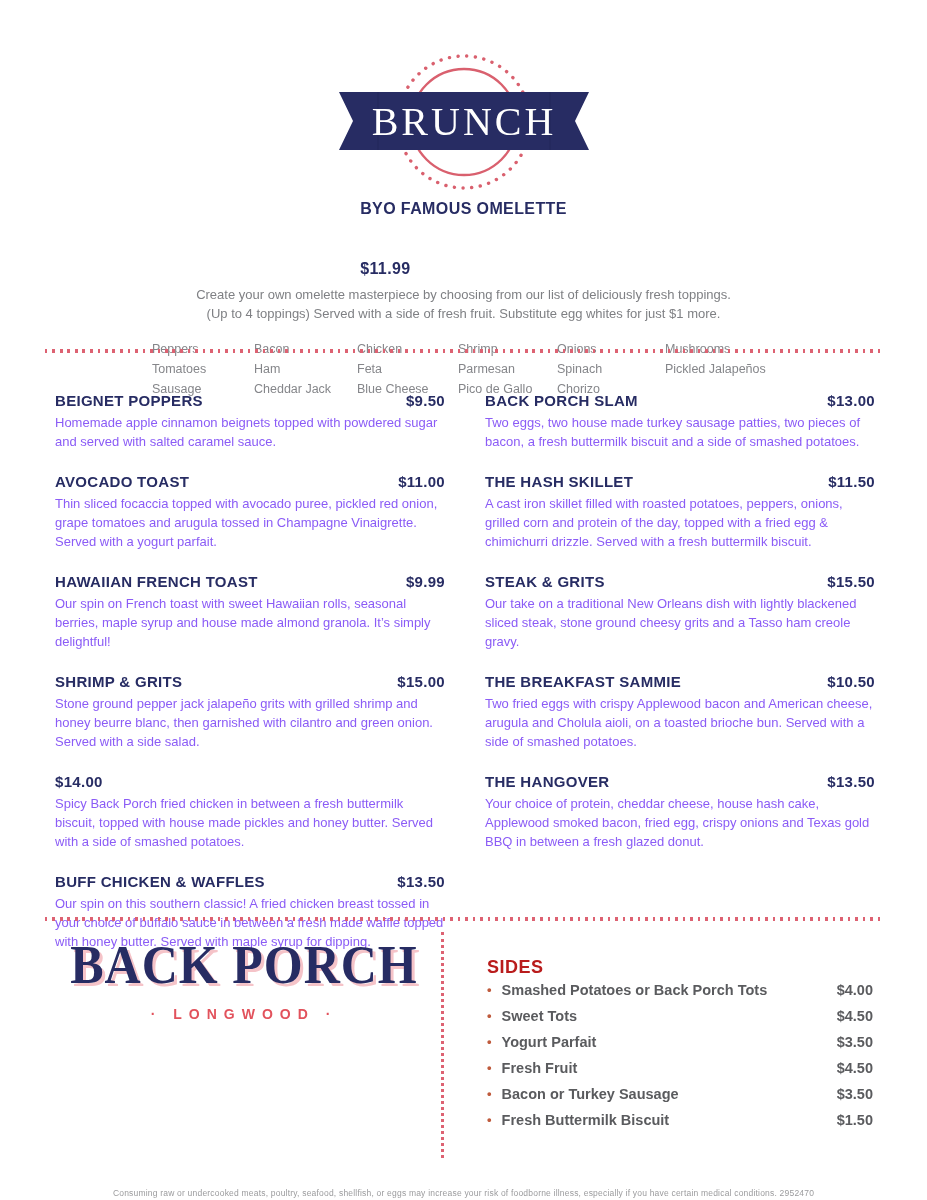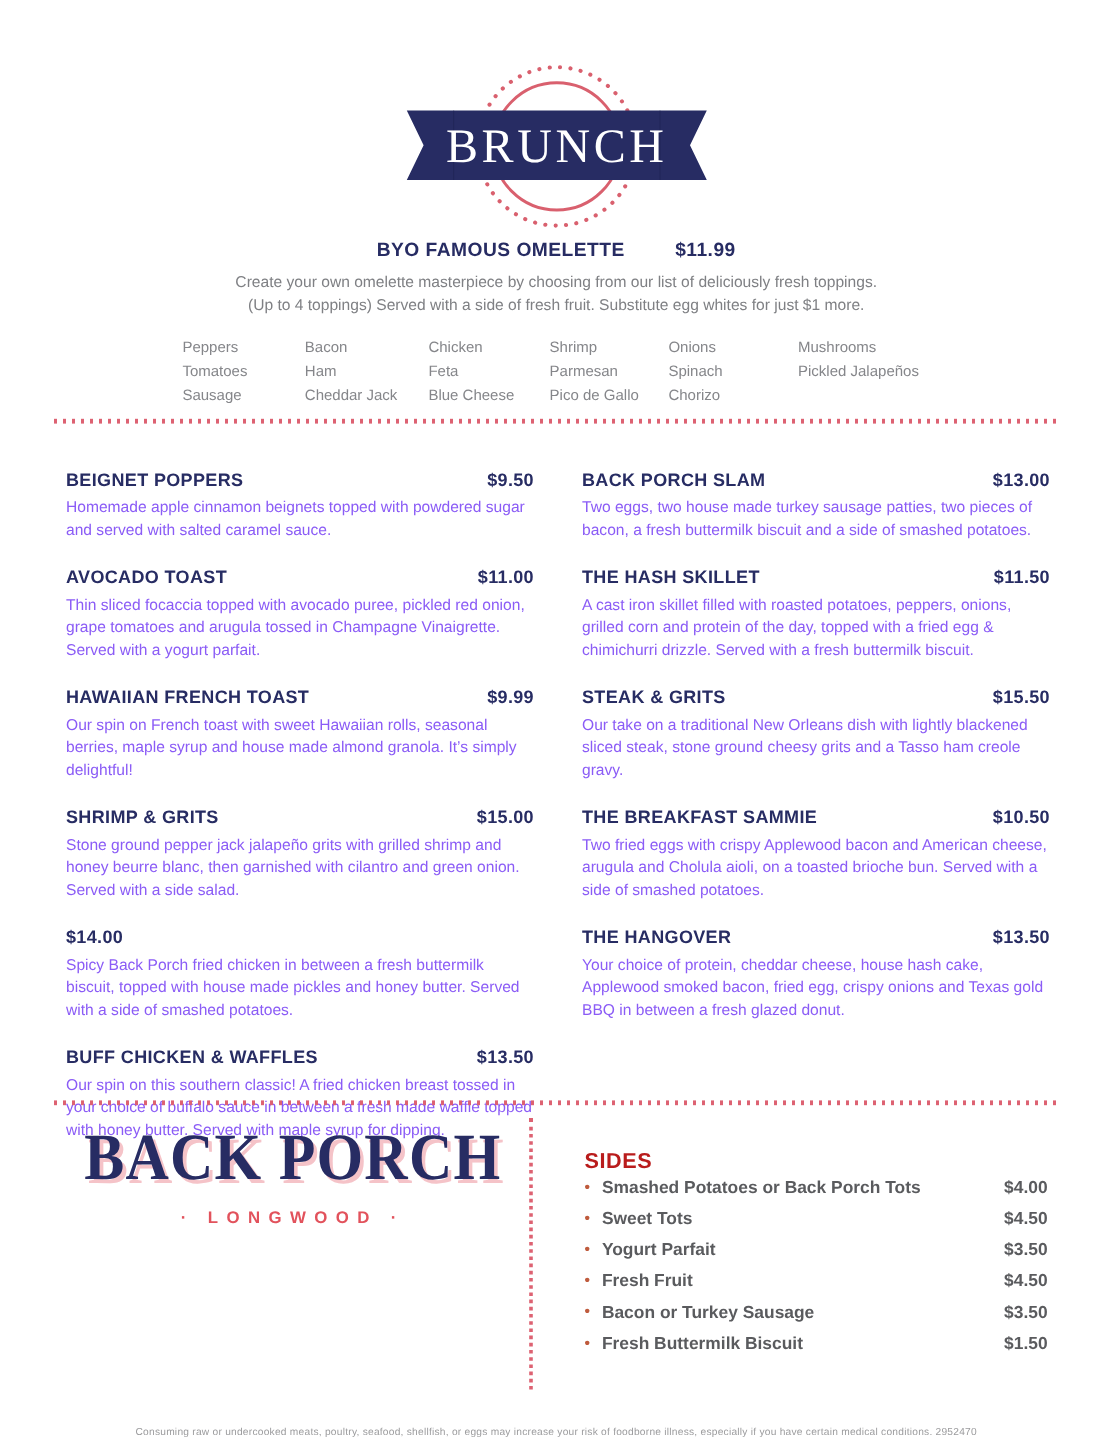--- a/index.html
+++ b/index.html
@@ -5,21 +5,21 @@
   html,body{margin:0;padding:0;background:#ffffff;}
   .page{position:relative;width:927px;height:1200px;background:#ffffff;overflow:hidden;
         font-family:"Liberation Sans",sans-serif;border-radius:20px;}
 
   
   .banner{position:absolute;top:52px;left:0;right:0;display:flex;justify-content:center;}
 
   
   .omelette{position:absolute;top:200px;left:0;right:0;text-align:center;}
   .om-head{display:inline-flex;gap:42px;align-items:baseline;
-           font-weight:bold;font-size:16px;color:#272c63;letter-spacing:.4px;}
+           font-weight:bold;font-size:16px;color:#272c63;letter-spacing:.4px;flex-direction:column;}
   .om-desc{margin-top:7px;font-size:13px;color:#7f8084;line-height:19px;}
   .toppings{display:grid;grid-template-columns:102px 103px 101px 99px 108px 1fr;
             width:640px;margin:16px 0 0 152px;text-align:left;
             font-size:12.5px;color:#85868a;line-height:20px;}
   .top-col span{display:block;}
 
   
   .hdots{position:absolute;left:45px;right:42px;height:4px;
          background-image:repeating-linear-gradient(to right,#dd6272 0px,#dd6272 2.5px,transparent 2.5px,transparent 7.5px);}
   .vdots{position:absolute;left:441px;top:932px;height:226px;width:0;

